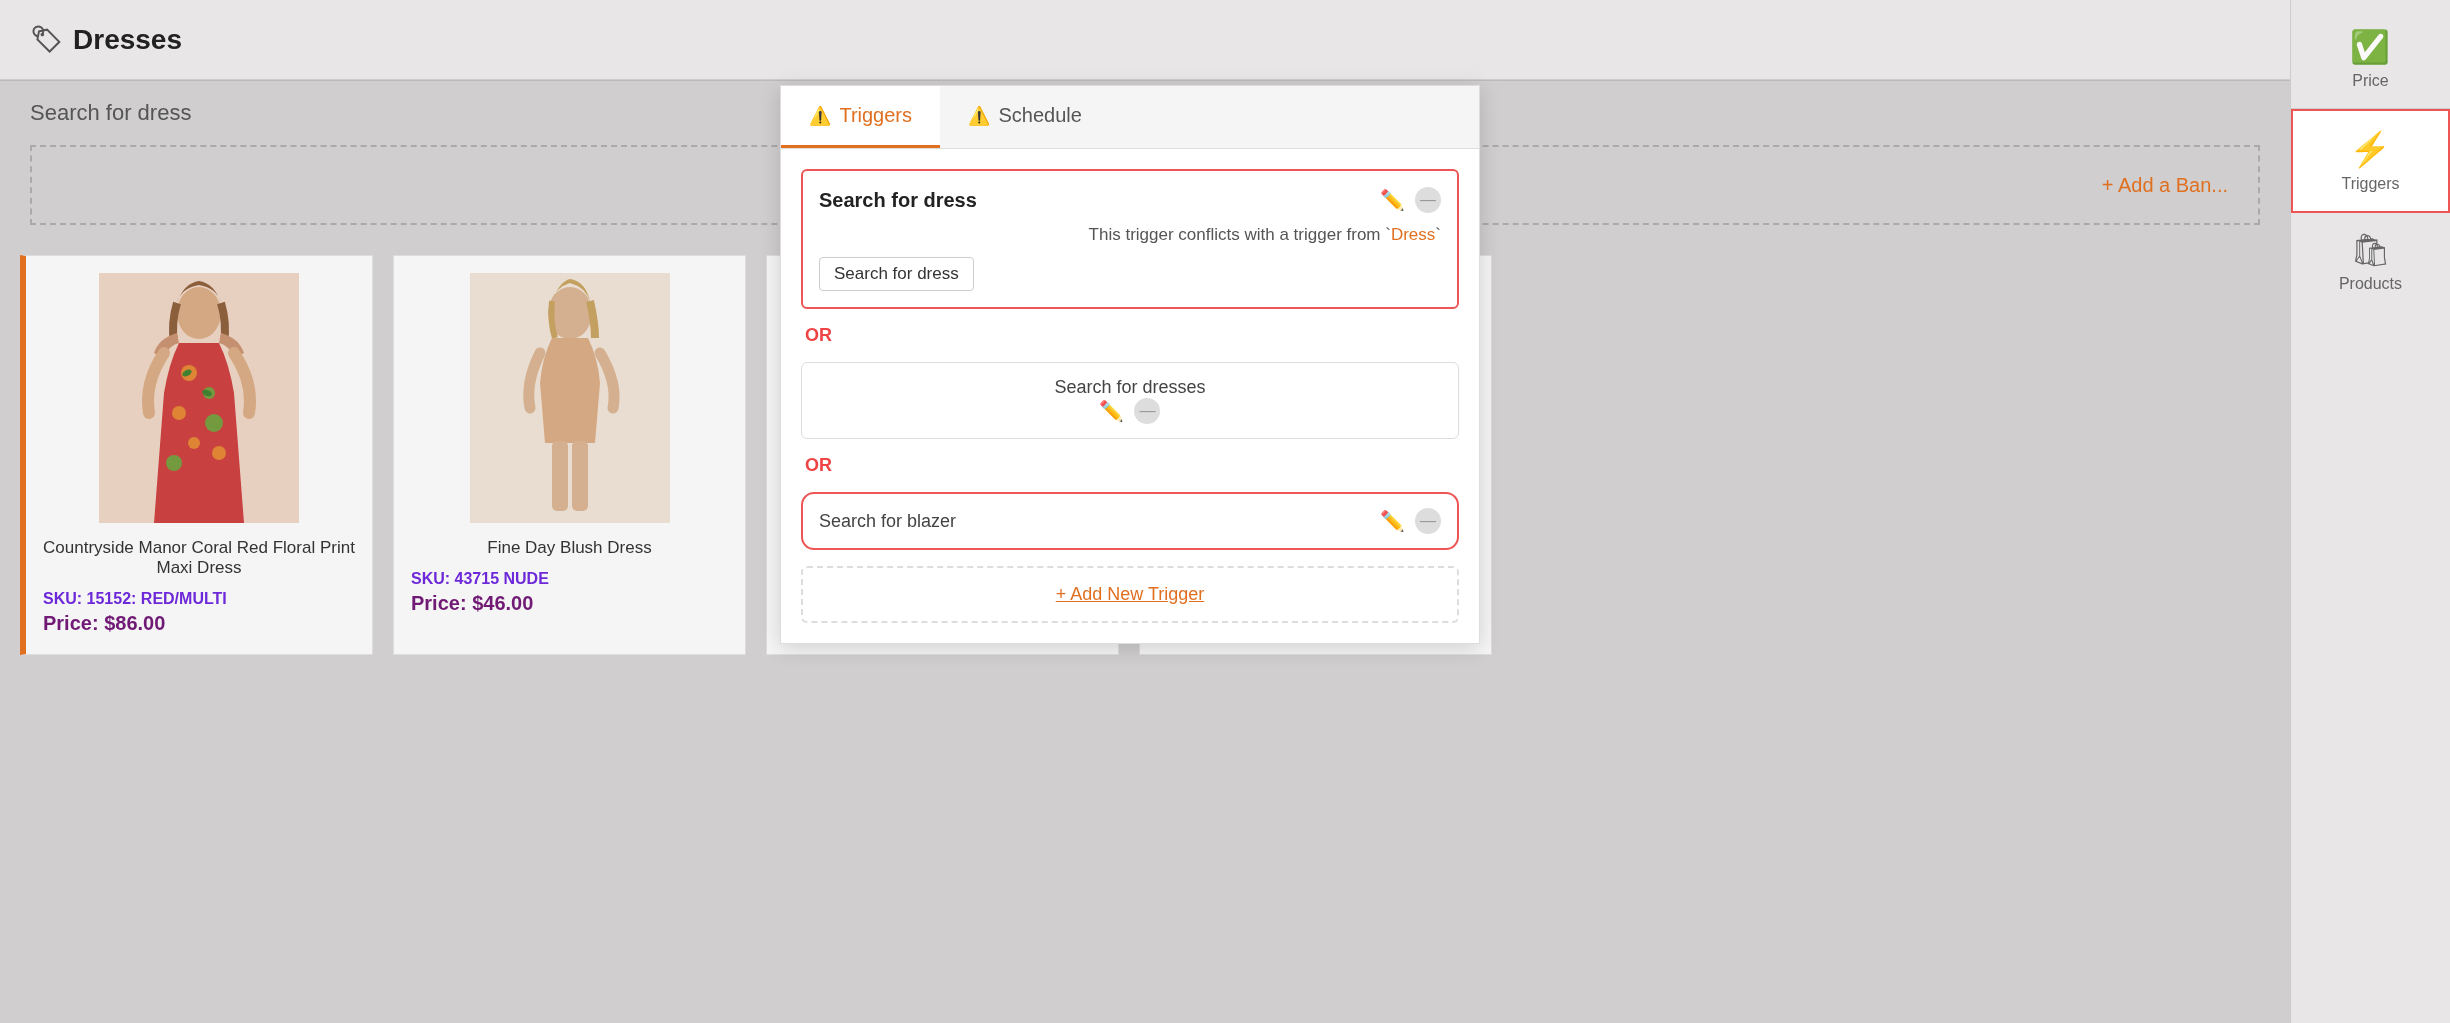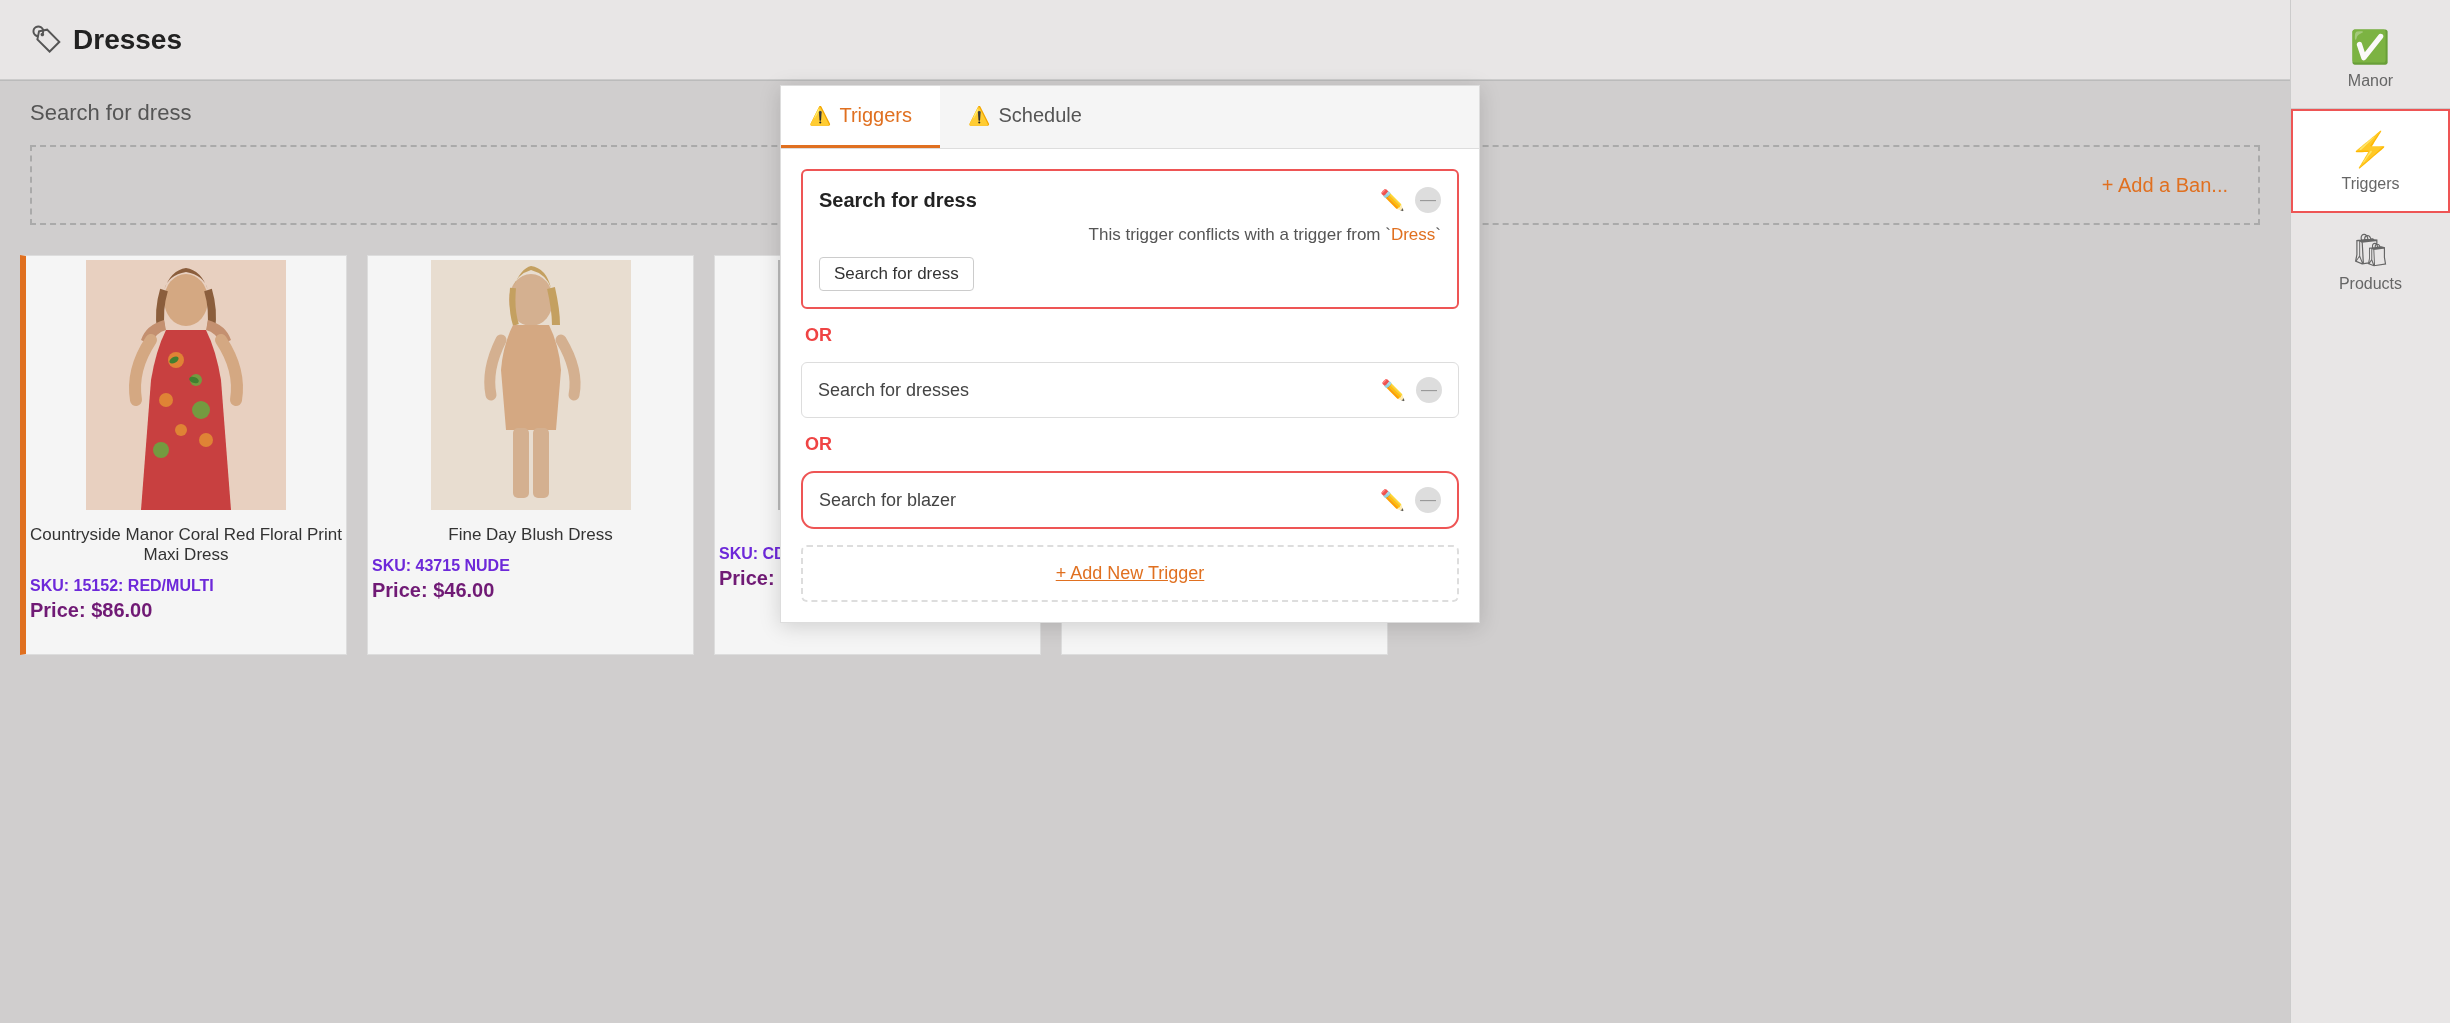--- a/index.html
+++ b/index.html
@@ -92,26 +92,26 @@
       left: 0;
       width: 100%;
       padding: 0 20px;
       display: flex;
       gap: 20px;
     }
 
     .product-card {
       background: #f5f5f5;
       border: 1px solid #ddd;
-      width: 327px;
+      width: 353px;
       min-height: 400px;
       display: flex;
       flex-direction: column;
       align-items: center;
-      padding: 4px;
+      padding: 17px;
       position: relative;
     }
 
     .product-card.selected {
       border-left: 6px solid #e07020;
     }
 
     .product-image {
       width: 200px;
       height: 250px;
@@ -330,20 +330,21 @@
 
     
     .trigger-item-normal {
       border: 1px solid #ddd;
       border-radius: 6px;
       padding: 14px 16px;
       display: flex;
       align-items: center;
       justify-content: space-between;
       background: #fff;
+      flex-direction: column;
     }
 
     .trigger-item-text {
       font-size: 18px;
       color: #444;
     }
 
     
     .trigger-item-blazer {
       border: 2px solid #e55;
@@ -561,21 +562,21 @@
       <span class="add-trigger-btn">+ Add New Trigger</span>
     </div>
 
   </div>
 </div>
 
 <div class="right-sidebar">
 
   <div class="save-btn">
     <span class="sidebar-item-icon">✅</span>
-    <span class="sidebar-item-label">Manor</span>
+    <span class="sidebar-item-label">Price</span>
   </div>
 
   <div class="sidebar-item active">
     <span class="sidebar-item-icon" style="color:#e55; font-size:34px;">⚡</span>
     <span class="sidebar-item-label">Triggers</span>
   </div>
 
   <div class="sidebar-item">
     <span class="sidebar-item-icon">🛍</span>
     <span class="sidebar-item-label">Products</span>

